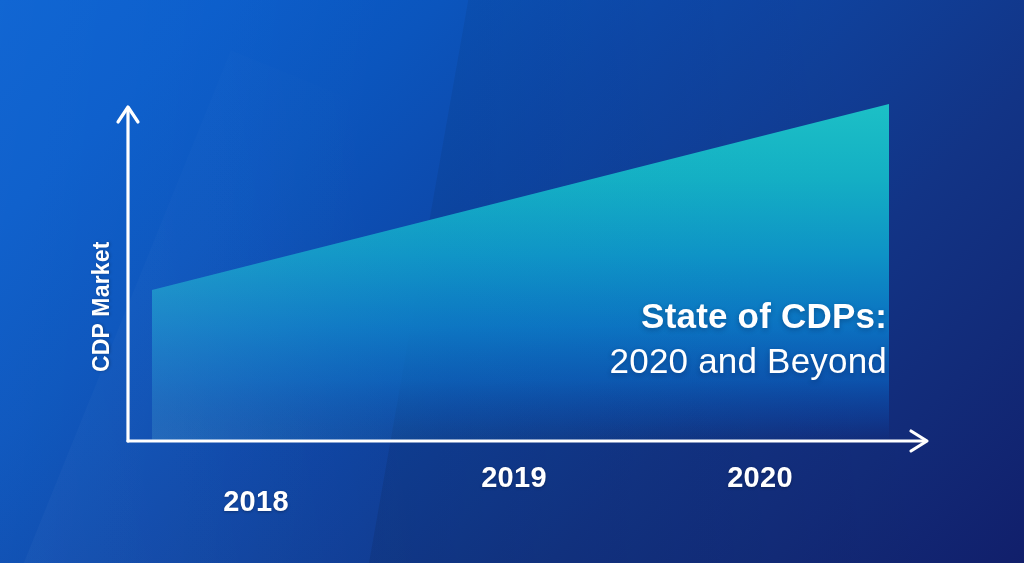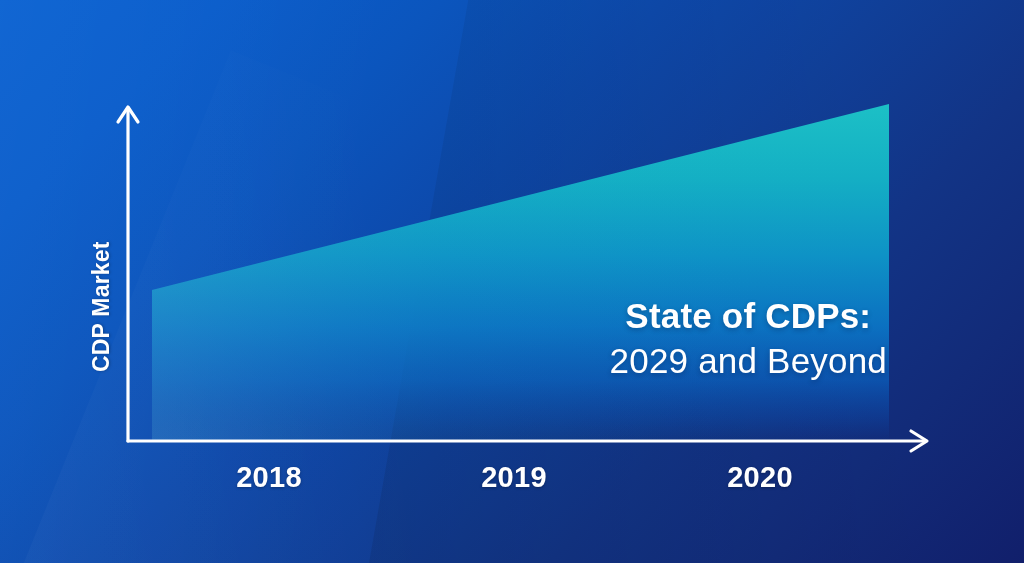--- a/index.html
+++ b/index.html
@@ -93,30 +93,30 @@
     top: 461px;
     color: #ffffff;
     font-size: 29px;
     font-weight: bold;
     letter-spacing: 0.3px;
     text-shadow: 0 1px 3px rgba(0,0,0,0.3);
     white-space: nowrap;
     text-align: center;
     transform: translateX(-50%);
   }
-  .x-tick.t0 { left: 269px; }
+  .x-tick.t0 { left: 256px; margin-top: 24px; }
   .x-tick.t1 { left: 514px; }
   .x-tick.t2 { left: 760px; text-align: right; }
 
   
   .headline {
     position: absolute;
     right: 137px;
     top: 294px;
-    text-align: center;
+    text-align: right;
     color: #ffffff;
     text-shadow: 0 2px 5px rgba(0,18,60,0.30);
     white-space: nowrap;
   }
   .headline .line1 {
     display: block;
     font-size: 35px;
     font-weight: bold;
     letter-spacing: 0.2px;
     line-height: 43px;
@@ -177,16 +177,16 @@
   </div>
 
   <div class="y-axis-title">CDP Market</div>
 
   <div class="x-tick t0">2018</div>
   <div class="x-tick t1">2019</div>
   <div class="x-tick t2">2020</div>
 
   <div class="headline">
     <span class="line1">State of CDPs:</span>
-    <span class="line2">2029 and Beyond</span>
+    <span class="line2">2020 and Beyond</span>
   </div>
 
 </div>
 
 </body></html>

